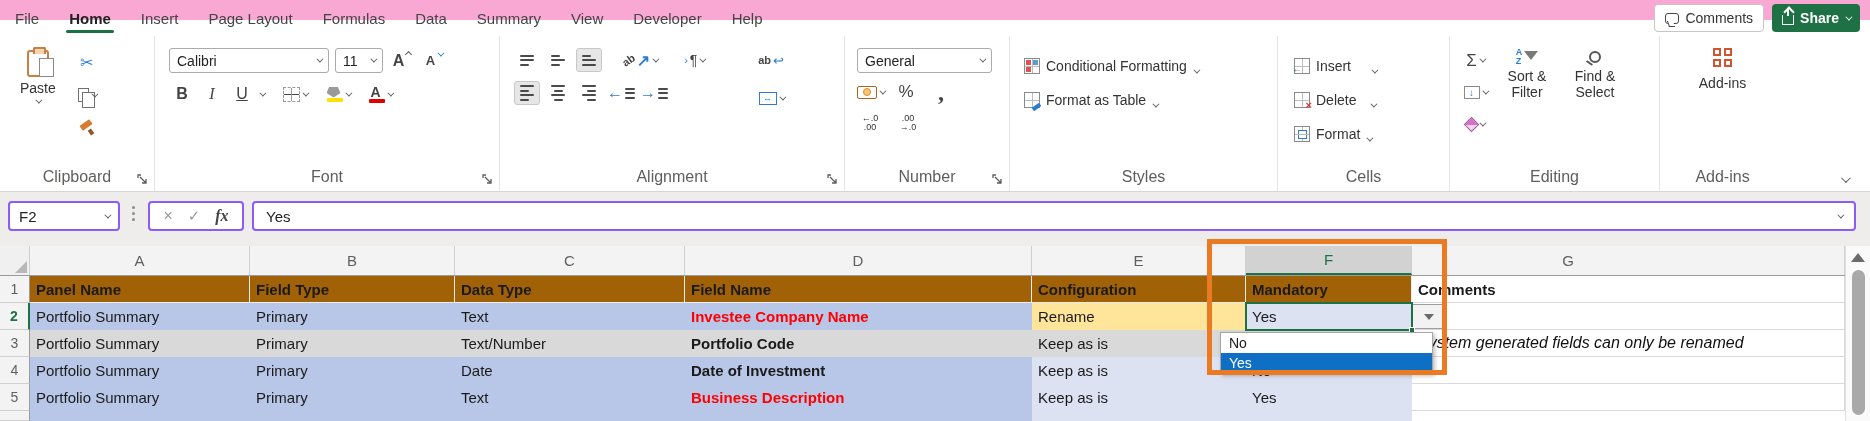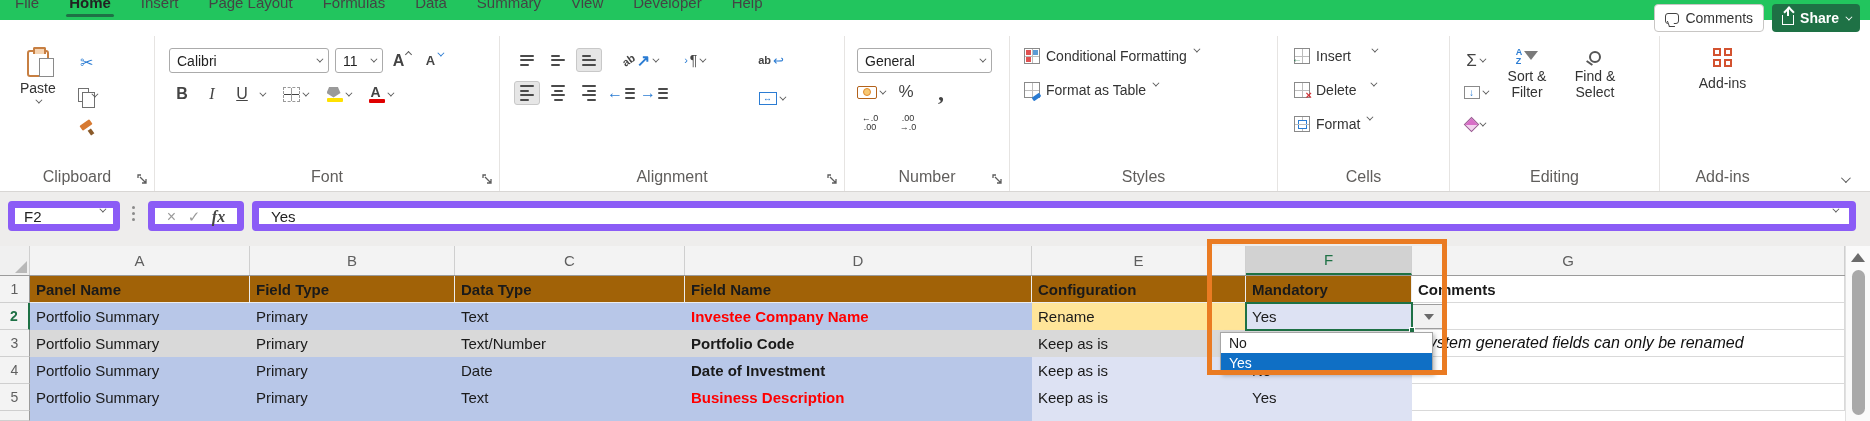--- a/index.html
+++ b/index.html
@@ -1,21 +1,21 @@
 <!DOCTYPE html>
 <html><head>
 <meta charset="utf-8">
 <style>
   *{margin:0;padding:0;box-sizing:border-box}
   html,body{width:1870px;height:421px;overflow:hidden;font-family:"Liberation Sans",sans-serif;background:#fff}
   .abs{position:absolute}
   #stage{position:relative;width:1870px;height:421px;background:#fff}
 
   
-  #menubar{position:absolute;left:0;top:0;width:1870px;height:20px;background:#22c55e;display:flex;align-items:flex-end}
+  #menubar{position:absolute;left:0;top:0;width:1870px;height:20px;background:#f9a8d4;display:flex;align-items:flex-start}
   .mtab{font-size:15px;color:#444;padding:0 15px;height:36px;display:flex;align-items:center;position:relative;cursor:default}
   .mtab.active{font-weight:bold;color:#222}
   .mtab.active::after{content:"";position:absolute;left:12px;right:12px;bottom:3px;height:3px;background:#1e7145;border-radius:2px}
   #topright{position:absolute;right:10px;top:4px;display:flex;gap:8px;align-items:center}
   .combtn{height:28px;border:1px solid #c8c6c4;background:#fff;border-radius:4px;display:flex;align-items:center;gap:6px;padding:0 10px;font-size:14px;color:#333}
   .sharebtn{height:28px;background:#1e7145;border-radius:4px;display:flex;align-items:center;gap:6px;padding:0 10px;font-size:14px;color:#fff;font-weight:bold}
   .bubble{width:14px;height:11px;border:1.5px solid #444;border-radius:3px;position:relative}
   .bubble::after{content:"";position:absolute;left:2px;bottom:-4px;width:5px;height:5px;background:#fff;border-left:1.5px solid #444;border-bottom:1.5px solid #444;transform:skewX(20deg)}
   .shicon{width:12px;height:10px;border:1.5px solid #fff;border-top:none;position:relative;margin-top:4px}
   .shicon::after{content:"";position:absolute;left:4px;top:-7px;width:2px;height:8px;background:#fff}
@@ -59,37 +59,37 @@
   .sic{width:16px;height:16px;border:1px solid #8a8a8a;position:relative;background:#fff;flex:none}
   .sic::after{content:"";position:absolute;left:0;right:0;top:7px;border-top:1px solid #bdbdbd}
   .sic::before{content:"";position:absolute;top:0;bottom:0;left:7px;border-left:1px solid #bdbdbd}
   .sic .m1{position:absolute;left:1px;top:1px;width:5px;height:5px;background:#e05252}
   .sic .m2{position:absolute;left:1px;bottom:1px;width:5px;height:5px;background:#e05252}
   .sic .m3{position:absolute;right:1px;top:1px;width:5px;height:5px;background:#5b9bd5}
   .sic .brush{position:absolute;right:-2px;bottom:-2px;width:9px;height:4px;background:#2b7cd3;transform:rotate(-35deg);border-radius:1px}
   .sic .garrow{position:absolute;left:-3px;top:4px;color:#1e7145;font-size:10px;font-weight:bold}
   .sic .redx{position:absolute;right:-3px;bottom:-4px;color:#d13438;font-size:11px;font-weight:bold}
   .sic .bluebox{position:absolute;left:3px;top:3px;width:9px;height:9px;border:1.6px solid #2b7cd3;background:#fff}
-  .srowbtn{display:flex;align-items:flex-start;gap:6px;height:26px;font-size:14px;color:#333;white-space:nowrap}
+  .srowbtn{display:flex;align-items:flex-end;gap:6px;height:26px;font-size:14px;color:#333;white-space:nowrap}
   .sum{font-size:17px;color:#444;line-height:1}
   .fillic{width:16px;height:13px;border:1px solid #8a8a8a;display:flex;align-items:center;justify-content:center;color:#2b7cd3;font-size:10px;font-weight:bold}
   .eraser{width:11px;height:11px;background:linear-gradient(135deg,#d86ec7 50%,#f3d2ee 50%);border:1px solid #9a5a92;transform:rotate(45deg)}
   .az{display:flex;flex-direction:column;font-size:9px;font-weight:bold;color:#2b7cd3;line-height:9px}
   .funnel{width:0;height:0;border-left:7px solid transparent;border-right:7px solid transparent;border-top:9px solid #7a7a7a;position:relative;top:-2px}
   .mag{width:12px;height:12px;border:2px solid #555;border-radius:50%;position:relative}
   .mag::after{content:"";position:absolute;left:-5px;bottom:-3px;width:7px;height:2px;background:#555;transform:rotate(35deg)}
   .twoline{font-size:14px;color:#333;text-align:center;line-height:16px;width:58px}
   .adic{display:grid;grid-template-columns:8px 8px;grid-template-rows:8px 8px;gap:3px}
   .adic i{border:2px solid #d35230}
   .launchsvg{width:11px;height:11px}
   #collapse{position:absolute;right:22px;bottom:8px}
 
   
   #fbar{position:absolute;left:0;top:192px;width:1870px;height:54px;background:#eeedec}
-  .fwhite{position:absolute;top:9px;height:30px;background:#fff;border:7px solid #8b5cf6;border-radius:4px;display:flex;align-items:flex-start;font-size:15px;color:#222}
+  .fwhite{position:absolute;top:9px;height:30px;background:#fff;border:2px solid #8b5cf6;border-radius:4px;display:flex;align-items:center;font-size:15px;color:#222}
   #namebox{left:8px;width:112px;justify-content:space-between;padding:0 9px}
   #fbtns{left:148px;width:96px;justify-content:space-around;padding:0 6px}
   #finput{left:252px;width:1604px;padding:0 12px;justify-content:space-between}
   .dots{position:absolute;left:132px;top:14px;display:flex;flex-direction:column;gap:3px}
   .dots i{width:3px;height:3px;border-radius:50%;background:#8a8a8a}
   .fx{font-family:"Liberation Serif",serif;font-style:italic;font-weight:bold;font-size:16px;color:#444}
   .xglyph{color:#9a9a9a;font-size:16px}
   .ckglyph{color:#9a9a9a;font-size:15px}
 
   

